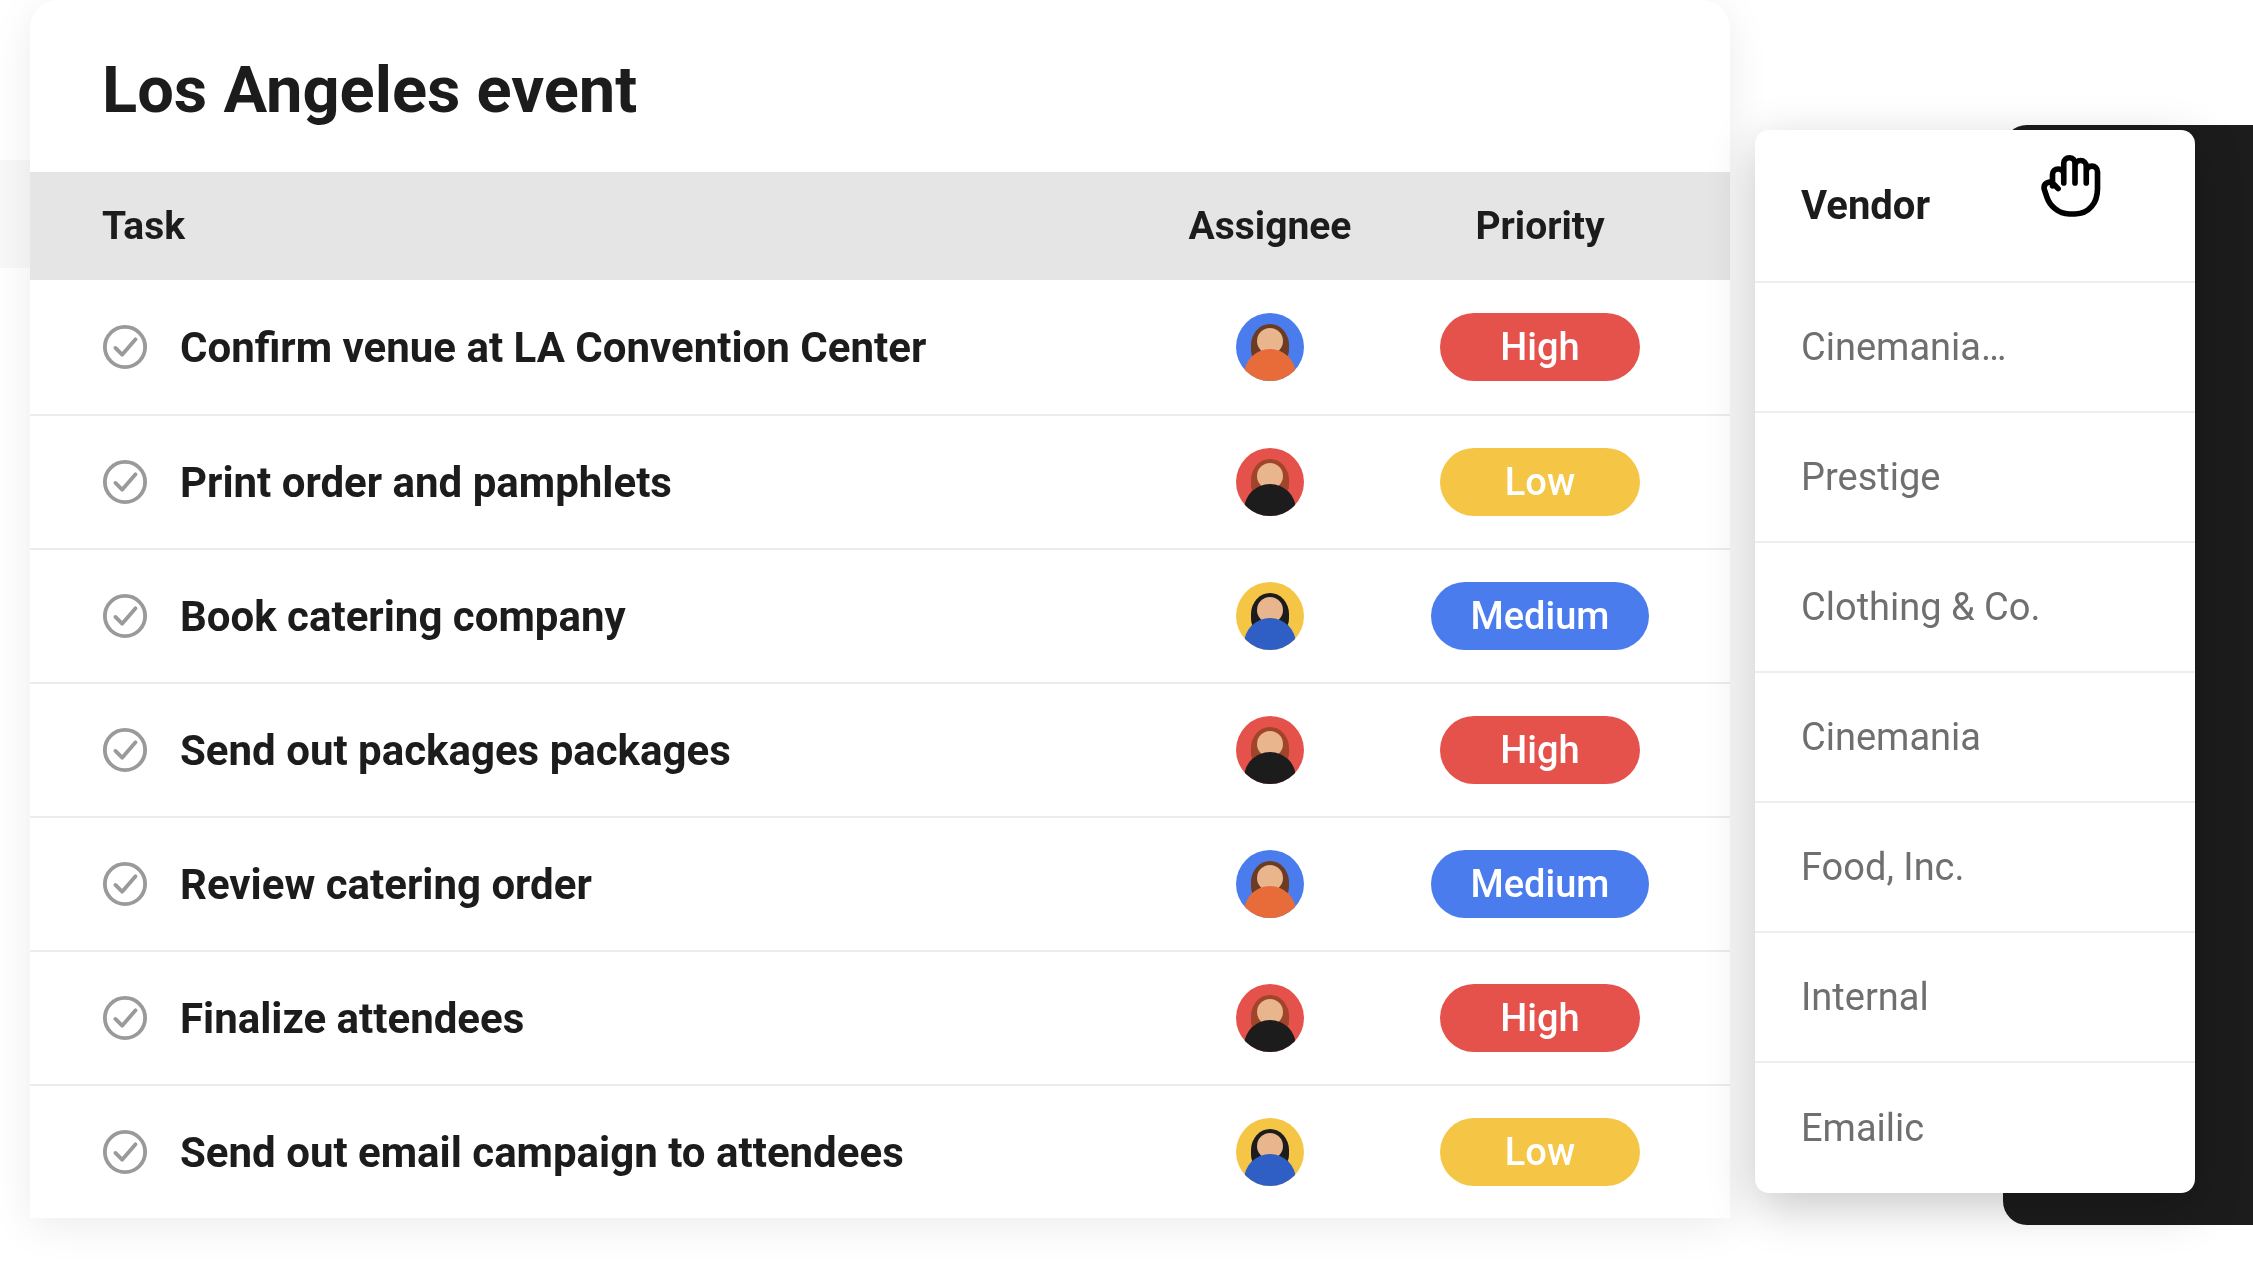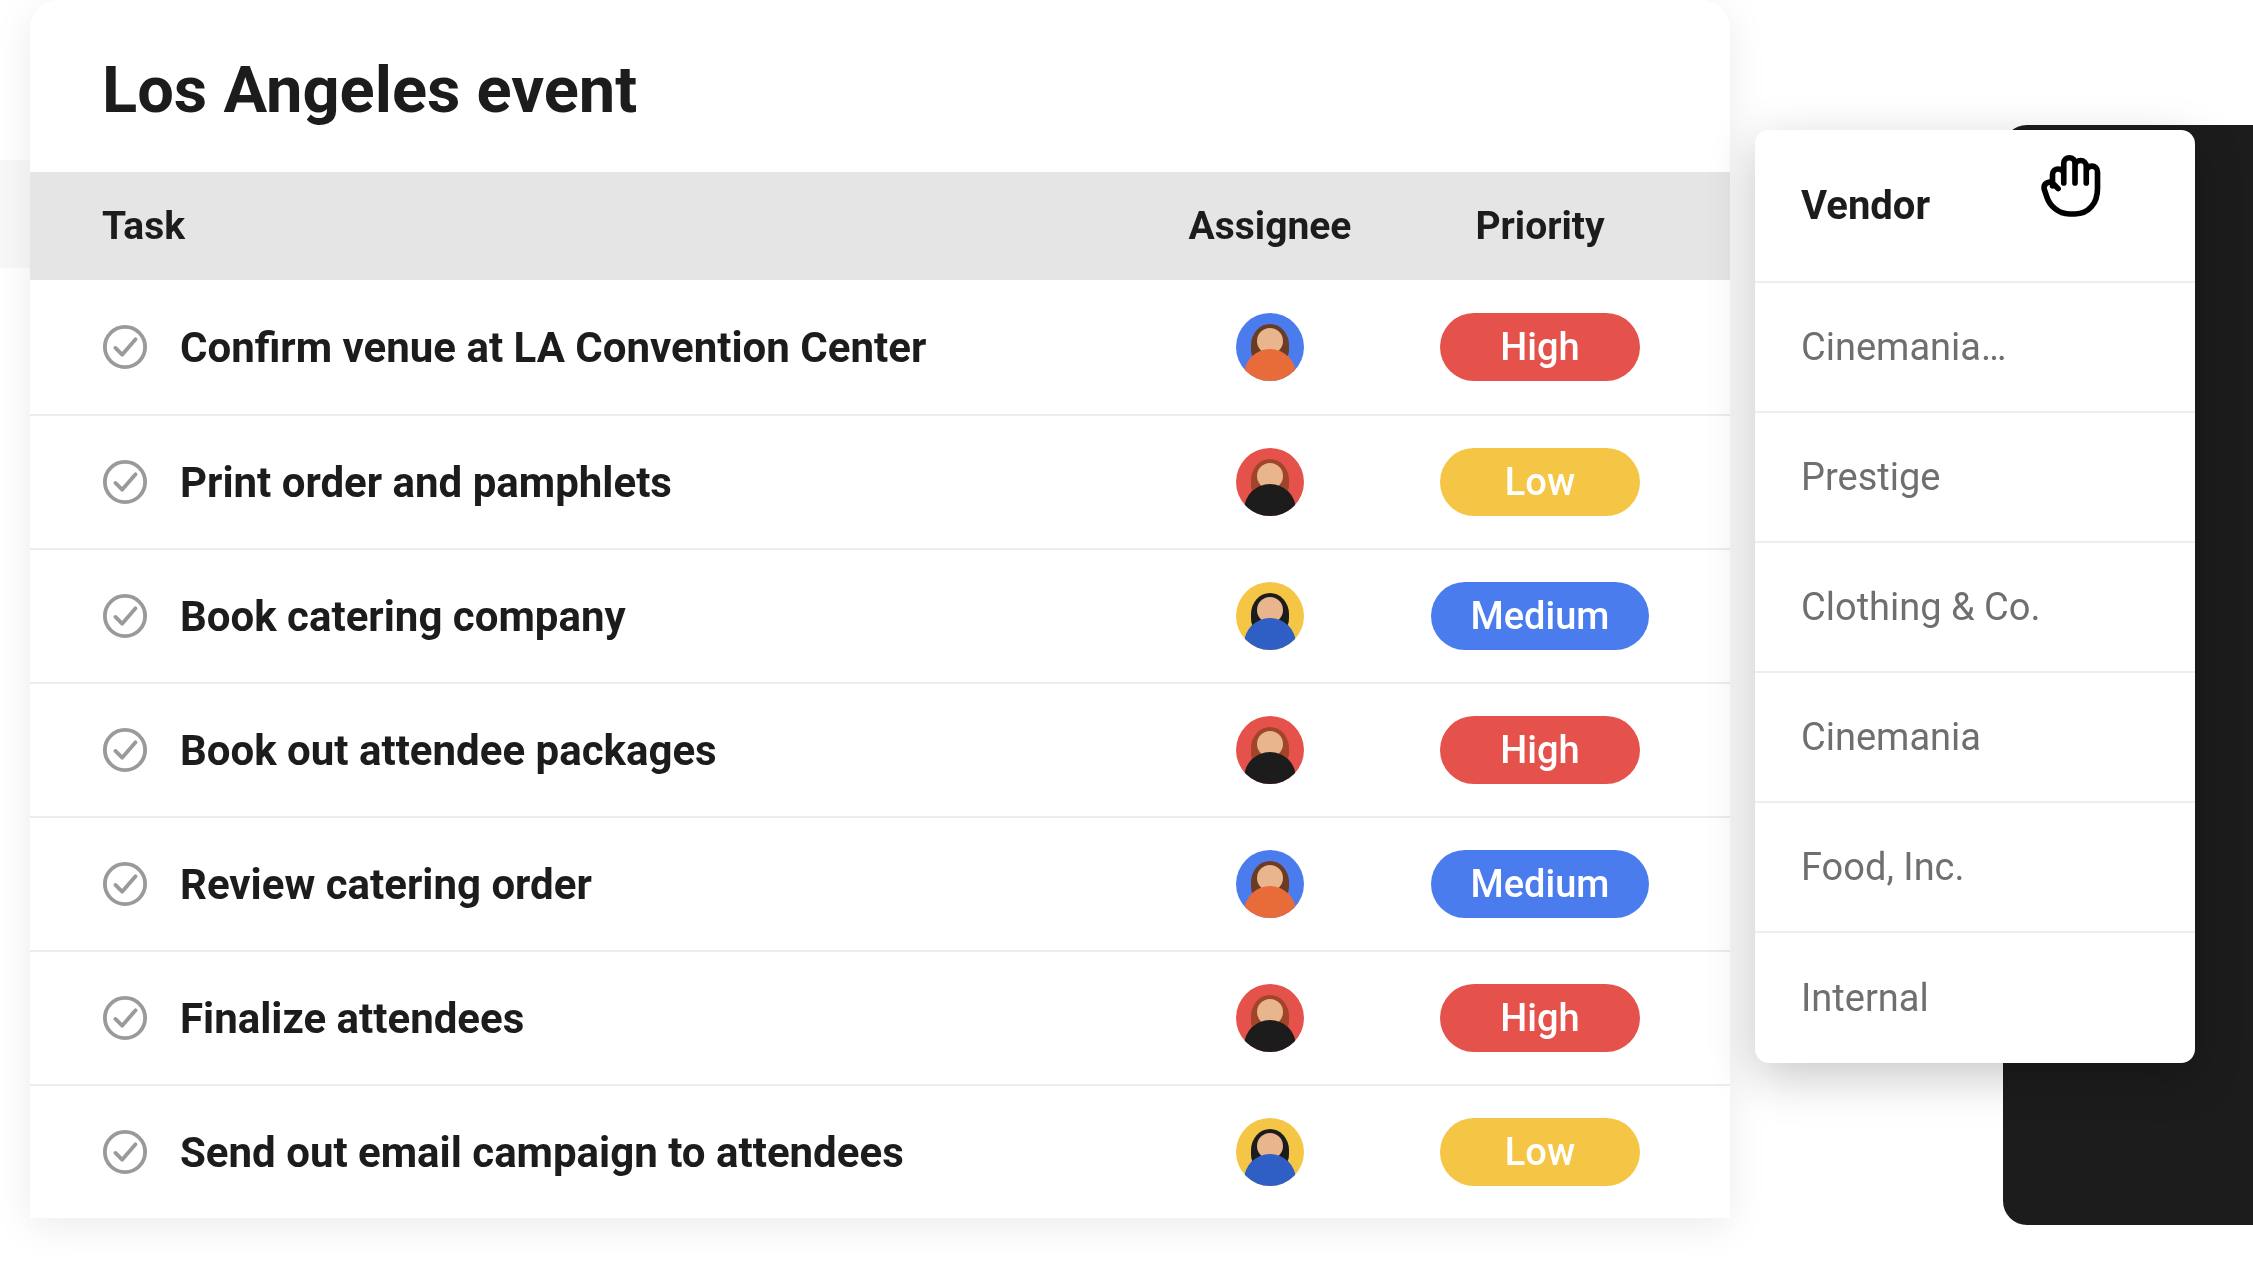--- a/index.html
+++ b/index.html
@@ -265,21 +265,21 @@
             </div>
           </div>
           <div class="row body">
             <div class="task-cell">
               <span class="check-circle">
                 <svg viewBox="0 0 48 48">
                   <circle cx="24" cy="24" r="21" fill="none" stroke="#9a9a9a" stroke-width="4"></circle>
                   <path d="M14 25 l7 7 l14 -16" fill="none" stroke="#9a9a9a" stroke-width="4" stroke-linecap="round" stroke-linejoin="round"></path>
                 </svg>
               </span>
-              <span class="task-name">Book out attendee packages</span>
+              <span class="task-name">Send out packages packages</span>
             </div>
             <div class="assignee-cell">
               <div class="avatar">
                 <div class="bg" style="background:#e5514b"></div>
                 <div class="hair" style="background:#a0452a"></div>
                 <div class="head"></div>
                 <div class="body" style="background:#1d1c1d"></div>
               </div>
             </div>
             <div class="priority-cell">
@@ -358,20 +358,21 @@
 
   <div class="vendor-panel">
     <div class="vendor-head">Vendor</div>
     <div id="vendor-items">
         <div class="vendor-item">Cinemania…</div>
         <div class="vendor-item">Prestige</div>
         <div class="vendor-item">Clothing &amp; Co.</div>
         <div class="vendor-item">Cinemania</div>
         <div class="vendor-item">Food, Inc.</div>
         <div class="vendor-item">Internal</div>
+        <div class="vendor-item">Emailic</div>
       </div>
   </div>
 
   <div class="grab-hand">
     <svg viewBox="0 0 64 64" fill="none" stroke="#000" stroke-width="4" stroke-linecap="round" stroke-linejoin="round">
       <path d="M16 34 v-8 a4 4 0 0 1 8 0 v6 M24 32 v-14 a4 4 0 0 1 8 0 v14 M32 32 v-12 a4 4 0 0 1 8 0 v12 M40 32 v-8 a4 4 0 0 1 8 0 v12 c0 10 -6 18 -16 18 h-4 c-8 0 -14 -6 -16 -12 l-2 -6 a4 4 0 0 1 6 -4 l4 4" fill="#fff"></path>
     </svg>
   </div>
 
 </div>

